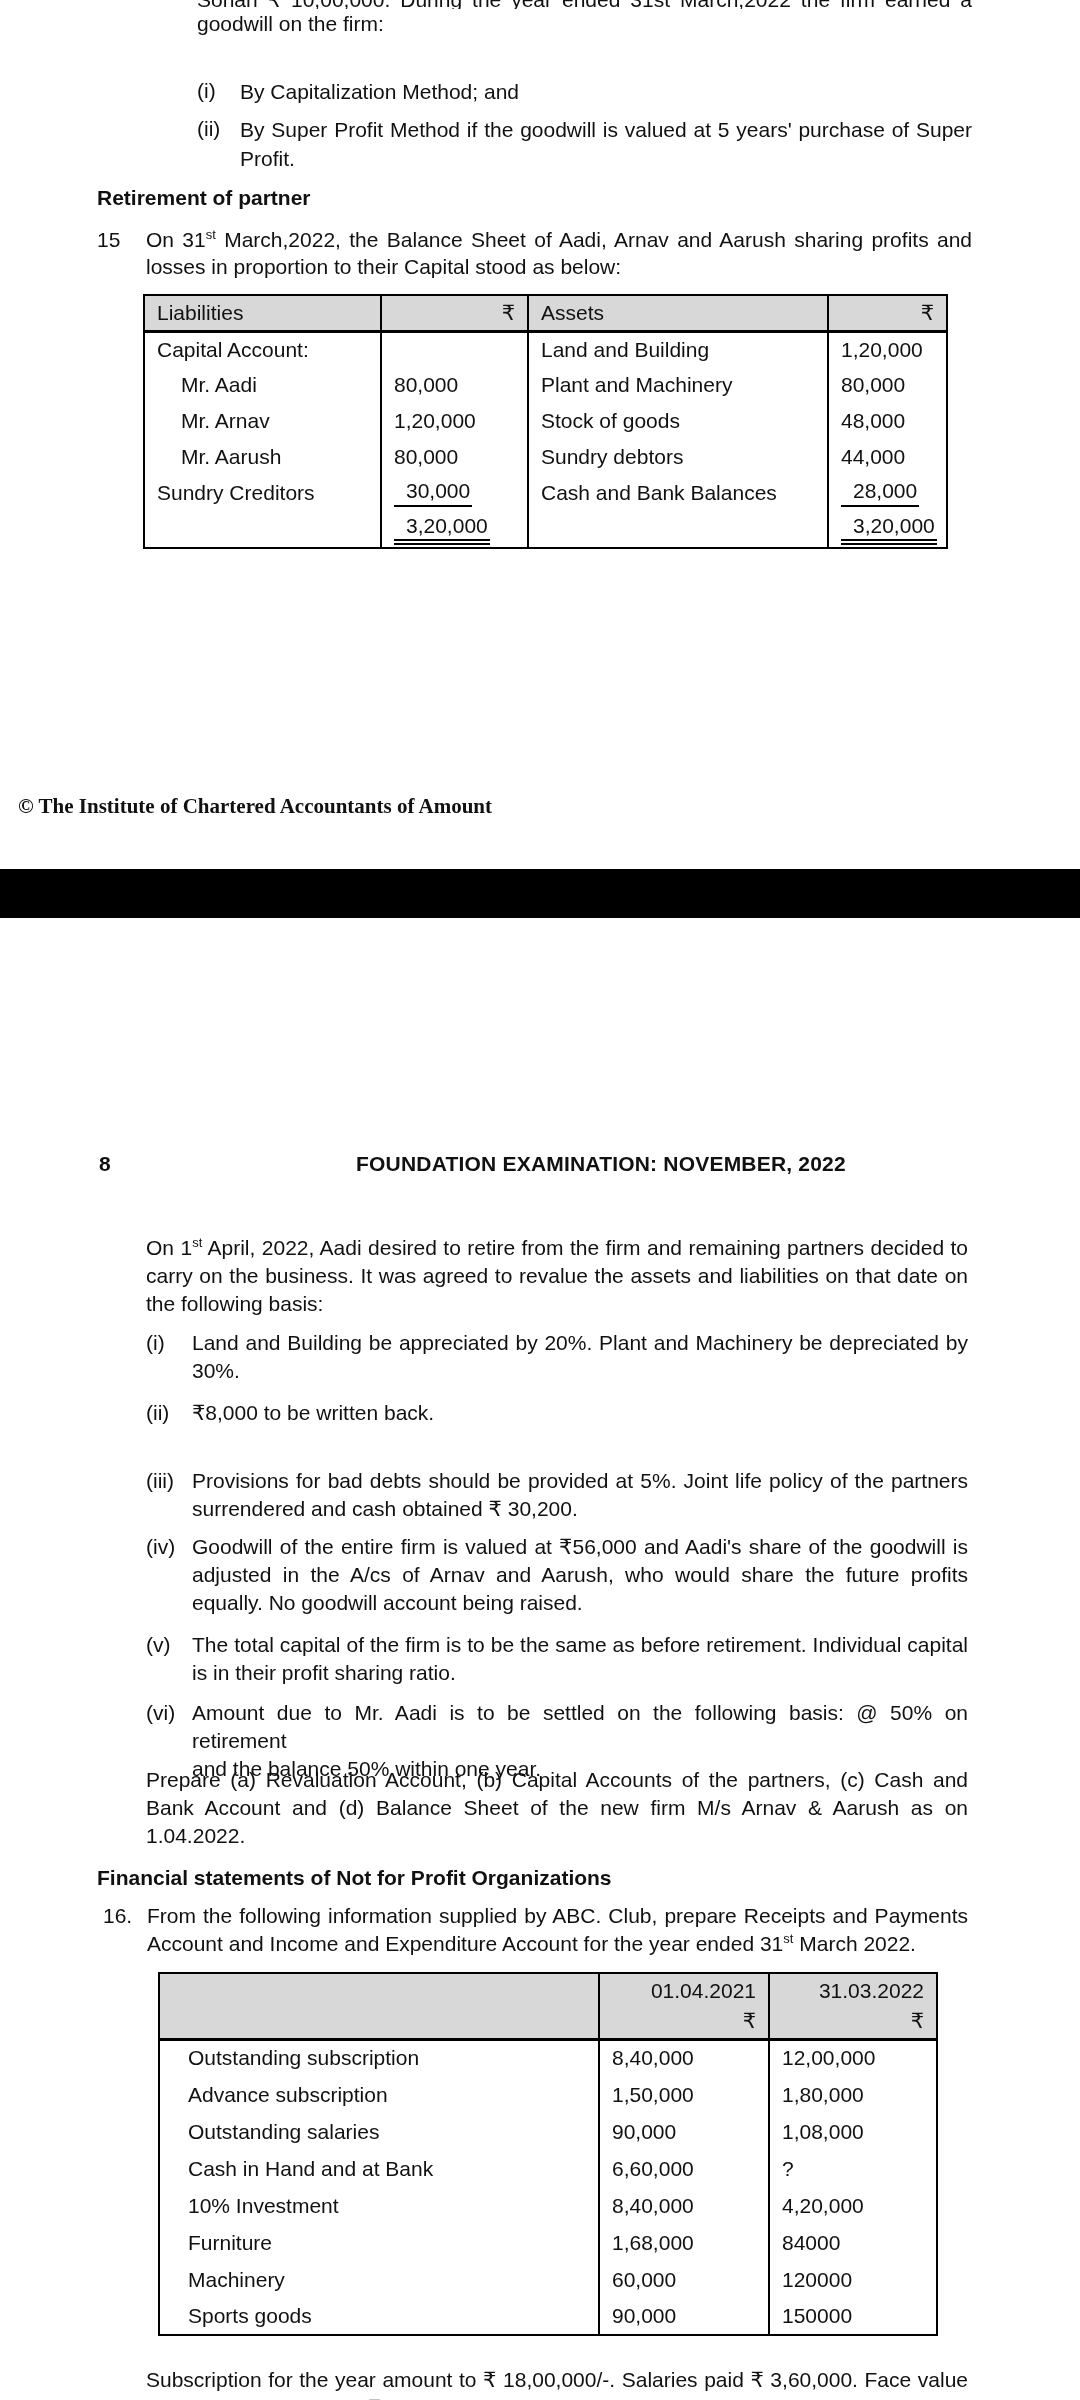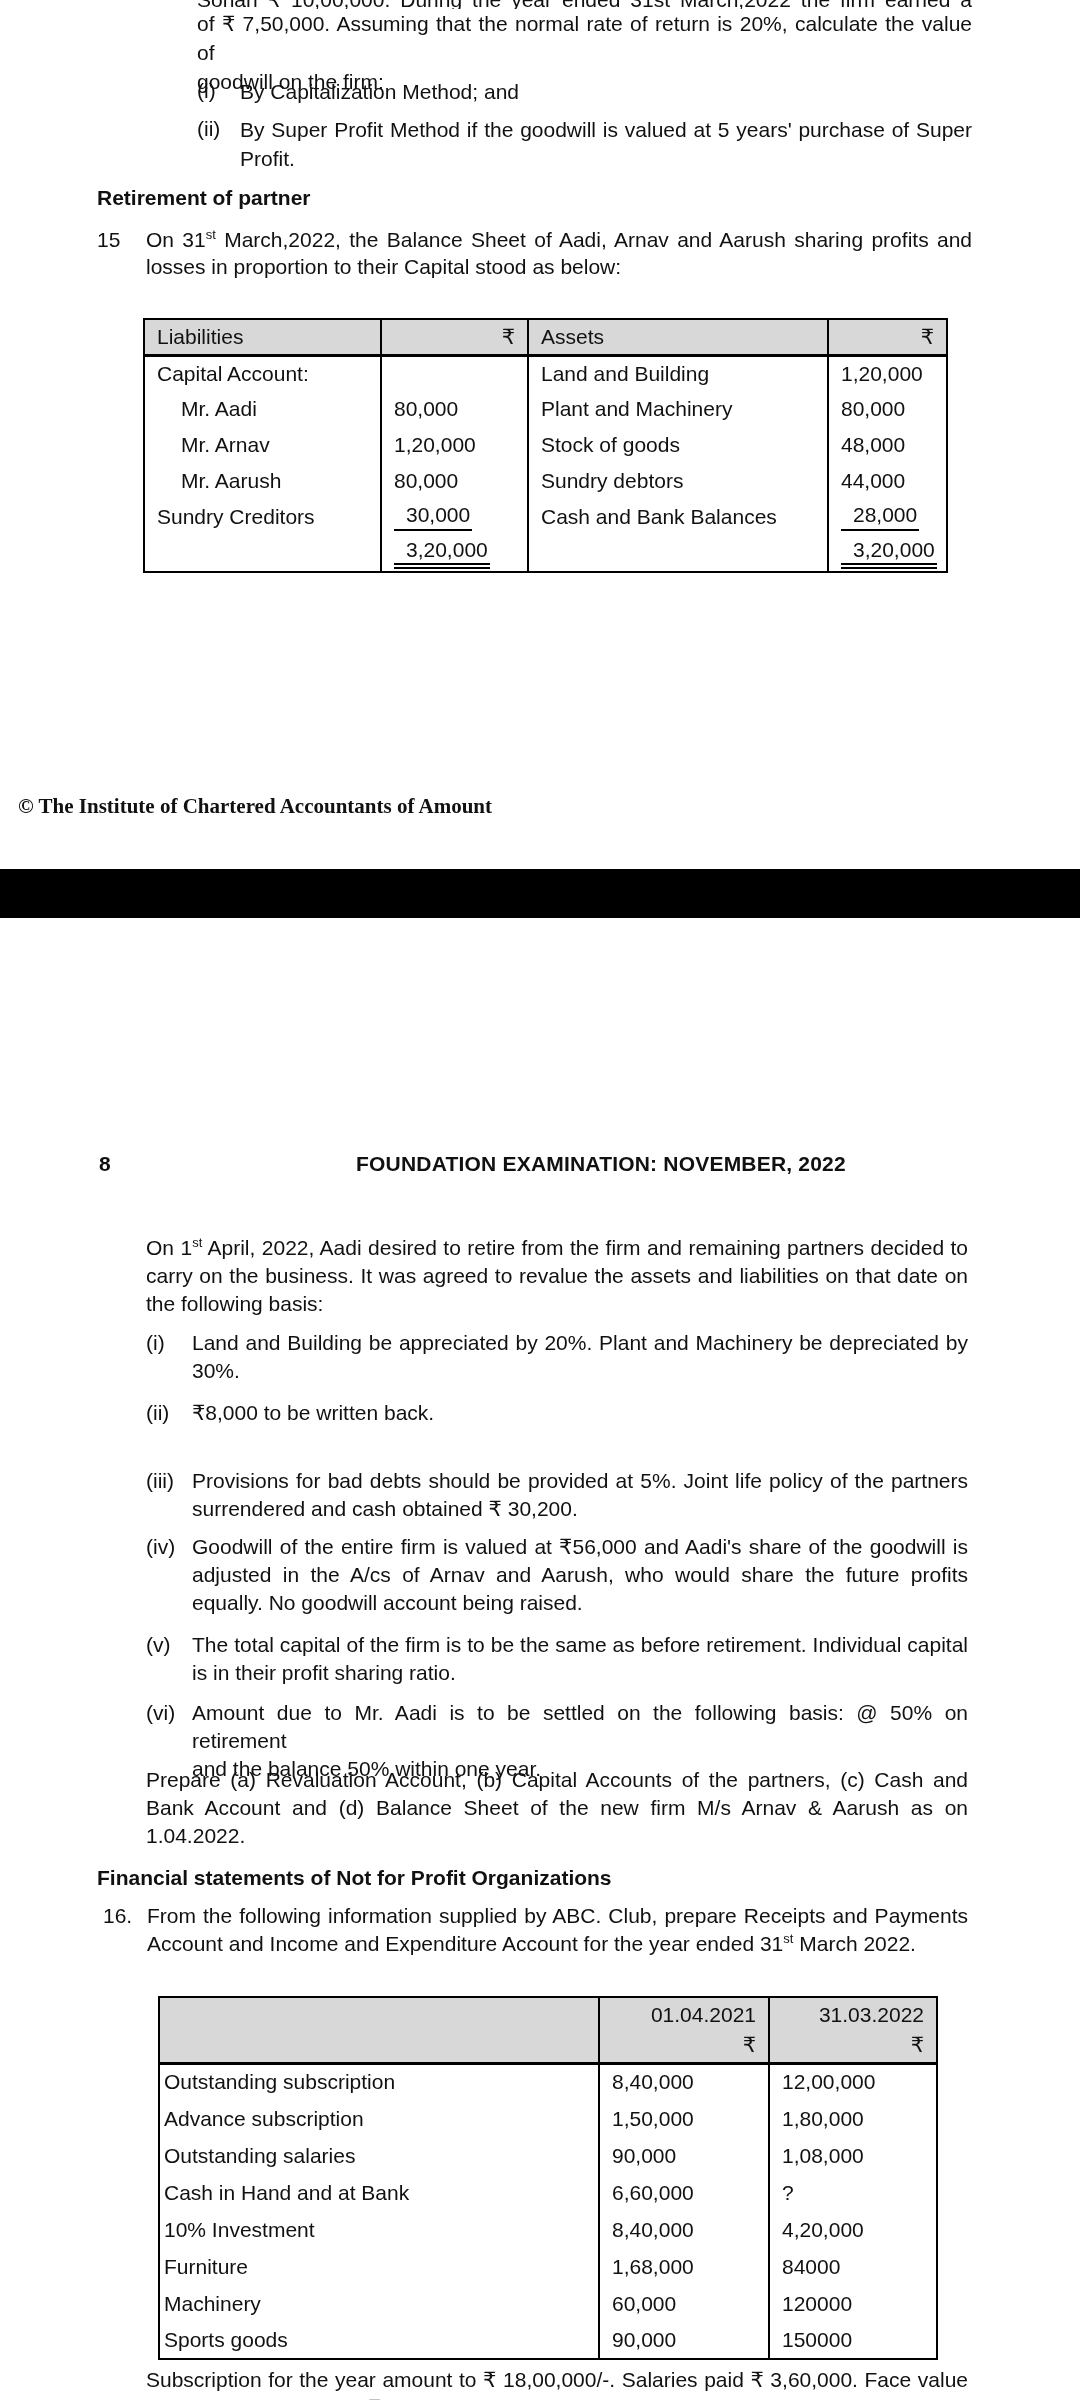--- a/index.html
+++ b/index.html
@@ -19,49 +19,48 @@
   .item .bd{flex:1 1 auto;min-width:0;}
   .w43{width:43px;} .w46{width:46px;} .w49{width:49px;} .w44{width:44px;}
 
   
   #cutline-wrap{left:197px;top:0;width:775px;height:9px;overflow:hidden;}
   #cutline-wrap .line{margin-top:-14px;}
 
   
   table{border-collapse:collapse;table-layout:fixed;font-size:21px;color:#111;}
   table th,table td{padding:0 12px;font-weight:normal;overflow:hidden;}
-  #table1,#table2{position:absolute;border:2px solid #000;margin-top:24px;}
+  #table1,#table2{position:absolute;border:2px solid #000;}
   #table1 th+th,#table1 td+td,#table2 th+th,#table2 td+td{border-left:2px solid #000;}
   #table1 thead th,#table2 thead th{border-bottom:3px solid #000;}
   .hdr-bg{background:#d8d8d8;}
   .tl{text-align:left;} .tr-al{text-align:right;}
   #table1 tr{height:36px;} #table1 tr.total{height:37px;}
   #table2 thead tr{height:66px;} #table2 tbody tr{height:37px;}
-  #table2 tbody td.itemcell{padding-left:4px;}
+  #table2 tbody td.itemcell{padding-left:28px;}
   td.ind{padding-left:36px;}
   .amt{text-align:left;}
   .ul1{display:inline-block;padding:0 2px 2px 12px;border-bottom:2px solid #000;}
   .ul2{display:inline-block;padding:0 2px 1px 12px;border-bottom:6px double #000;}
   .h2l div{line-height:30px;}
 
   #band{left:0;top:869px;width:1080px;height:49px;background:#000000;}
   #copyright{left:18px;top:792px;font-family:"Liberation Serif","DejaVu Serif",serif;
              font-weight:bold;font-size:21px;line-height:28px;}
   #pgnum{left:99px;top:1150px;font-weight:bold;font-size:21px;line-height:28px;}
   #ptitle{left:356px;top:1150px;font-weight:bold;font-size:21px;line-height:28px;letter-spacing:0.2px;}
 </style>
 </head>
 <body>
 
 <div class="abs" id="cutline-wrap">
   <div class="line j">Sohan ₹ 10,00,000. During the year ended 31st March,2022 the firm earned a profit</div>
 </div>
 
 <div class="abs lh29" style="left:197px;top:9px;width:775px;">
-  <div class="line j">of ₹ 7,50,000. Assuming that the normal rate of return is 20%, calculate the value of</div>
   <div class="line">goodwill on the firm:</div>
 </div>
 
 <div class="abs item lh29" style="left:197px;top:77px;width:775px;">
   <div class="num w43">(i)</div>
   <div class="bd">
     <div class="line">By Capitalization Method; and</div>
   </div>
 </div>
 

